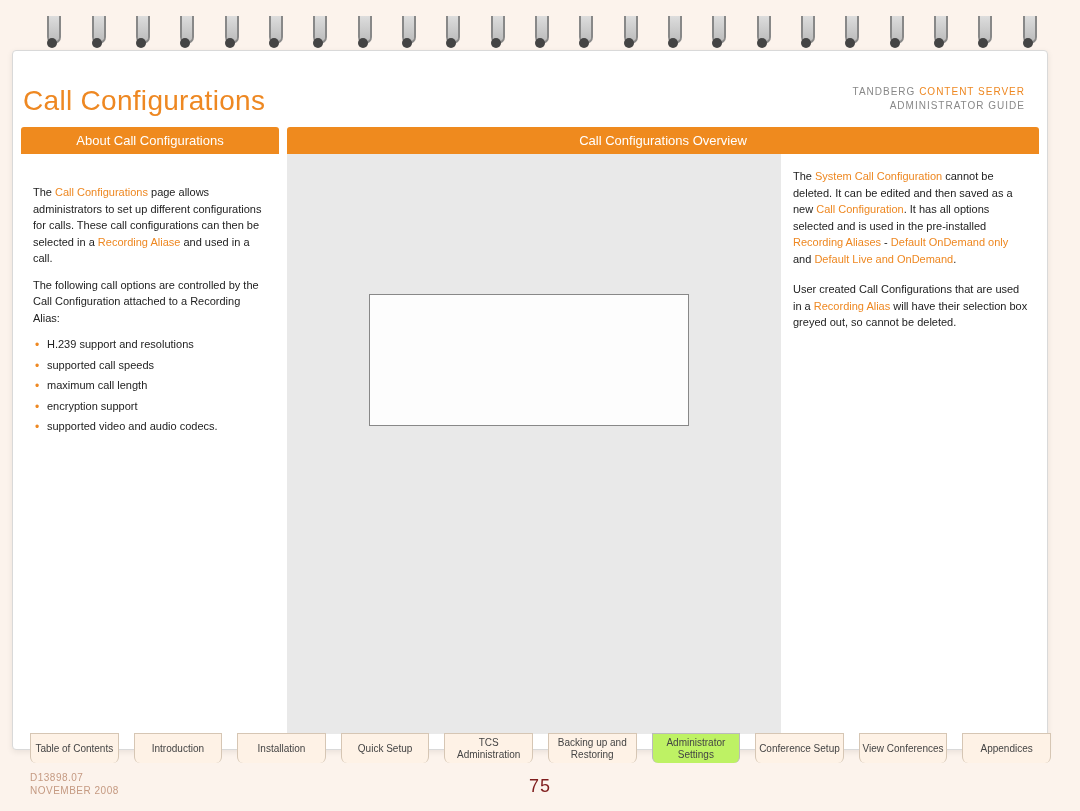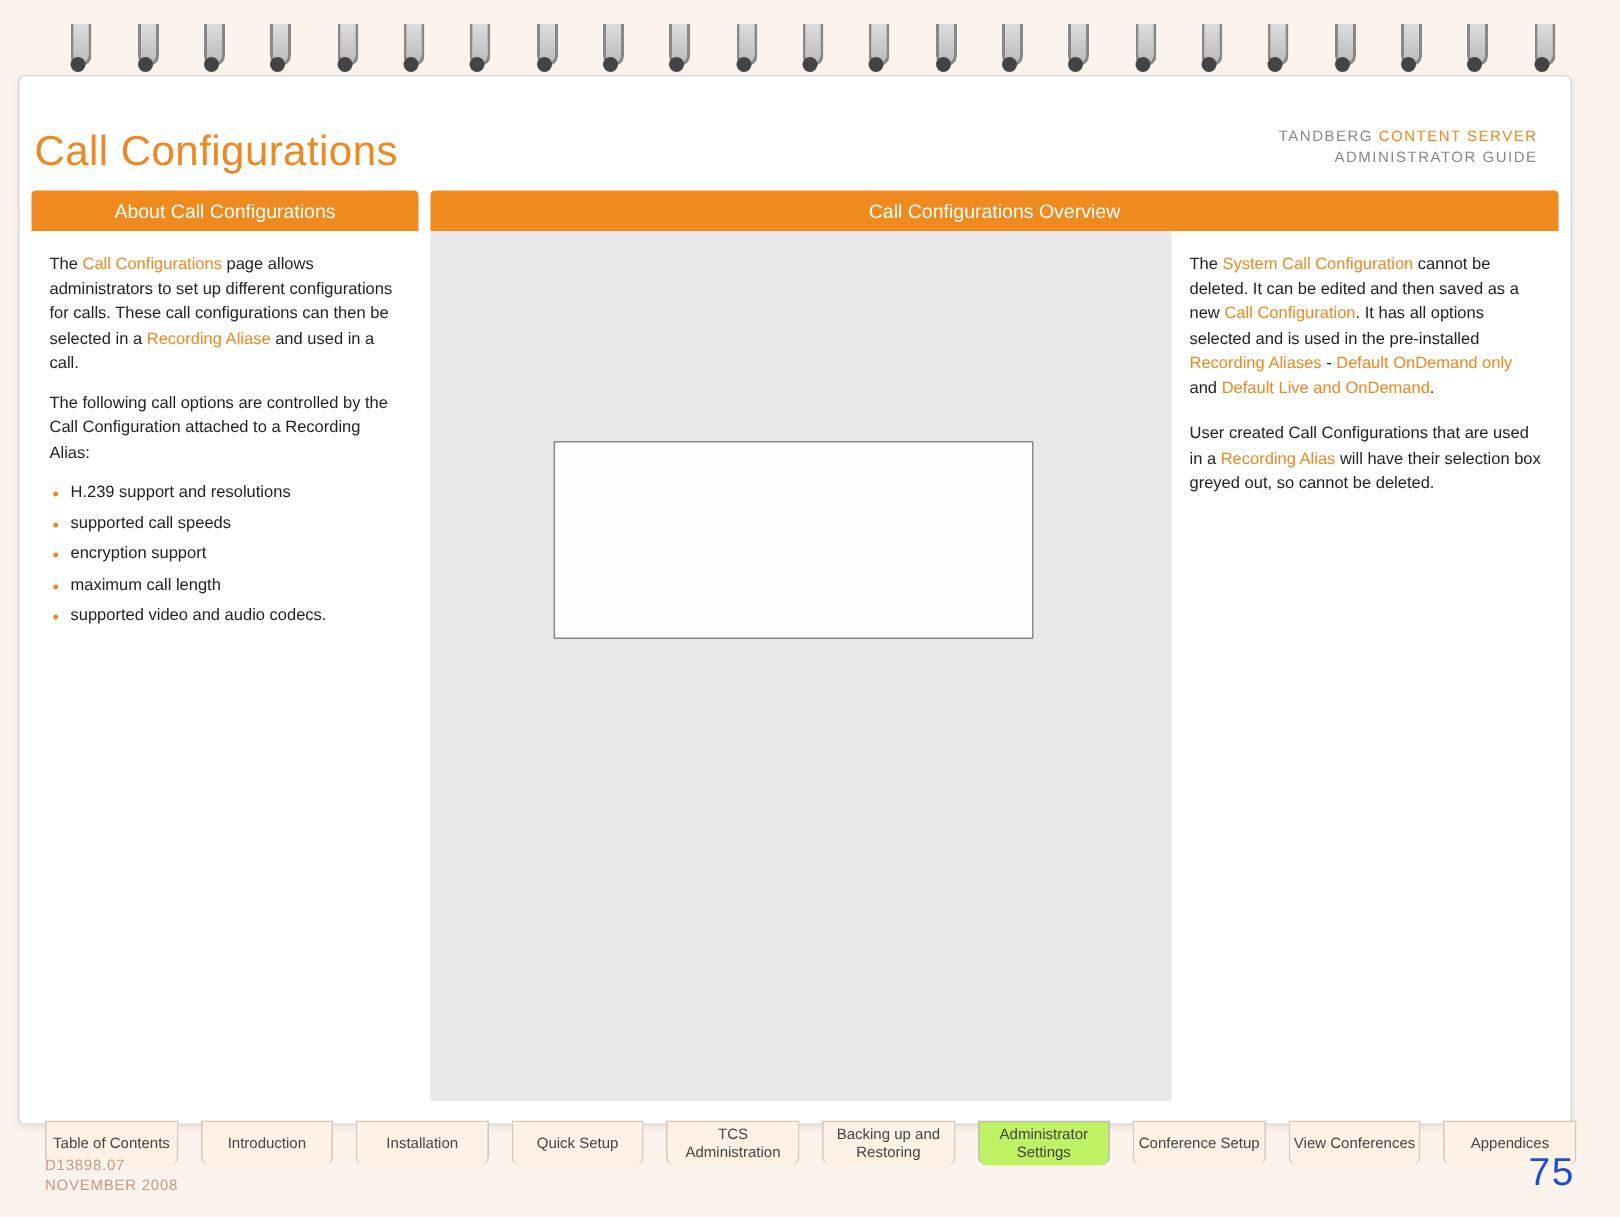--- a/index.html
+++ b/index.html
@@ -81,21 +81,21 @@
     letter-spacing: 1px;
     line-height: 1.4;
   }
   .brand .orange { color: #ee8822; }
   .columns {
     display: flex;
     gap: 8px;
     padding: 0 8px;
   }
   .col { display: flex; flex-direction: column; }
-  .col-left { width: 258px; }
+  .col-left { width: 258px; gap: 16px; }
   .col-right { flex: 1; }
   .col-head {
     background: #ef8a1e;
     color: #fff;
     text-align: center;
     font-size: 13px;
     padding: 6px 4px;
     border-radius: 3px 3px 0 0;
   }
   .col-body {
@@ -143,21 +143,21 @@
     width: 252px;
     font-size: 11px;
     line-height: 1.5;
     color: #222;
     padding: 14px 10px 0 6px;
   }
   .right-text p { margin-bottom: 14px; }
   .right-text .hl { color: #ee8822; }
   .tabs {
     position: absolute;
-    bottom: 34px;
+    bottom: 48px;
     left: 30px;
     right: 30px;
     display: flex;
     gap: 16px;
     margin-top: 12px;
   }
   .tab {
     flex: 1;
     font-size: 10px;
     color: #444;
@@ -187,26 +187,26 @@
     left: 30px;
     right: 30px;
     display: flex;
     justify-content: space-between;
     align-items: flex-end;
     font-size: 10px;
     color: #b99;
   }
   .footer .doc { line-height: 1.3; letter-spacing: 0.5px; color:#c59a82;}
   .footer .page-num {
-    font-size: 26px;
-    color: #1d4ed8;
+    font-size: 18px;
+    color: #7f1d1d;
     letter-spacing: 1px;
     position: absolute;
     left: 0; right: 0;
-    text-align: right;
+    text-align: center;
   }
 </style>
 </head>
 <body>
 
 <div class="spiral">
     <div class="ring"></div>
     <div class="ring"></div>
     <div class="ring"></div>
     <div class="ring"></div>
@@ -246,22 +246,22 @@
     <div class="col col-left">
       <div class="col-head">About Call Configurations</div>
       <div class="col-body">
         <p>
           <span>The </span><span class="hl">Call Configurations</span><span> page allows administrators to set up different configurations for calls. These call configurations can then be selected in a </span><span class="hl">Recording Aliase</span><span> and used in a call.</span>
         </p>
         <p>The following call options are controlled by the Call Configuration attached to a Recording Alias:</p>
         <ul class="bullets">
             <li>H.239 support and resolutions</li>
             <li>supported call speeds</li>
+            <li>maximum call length</li>
             <li>encryption support</li>
-            <li>maximum call length</li>
             <li>supported video and audio codecs.</li>
           </ul>
       </div>
     </div>
 
     <div class="col col-right">
       <div class="col-head">Call Configurations Overview</div>
       <div class="right-split">
         <div class="screenshot-area">
           <div class="inner-box"></div>

